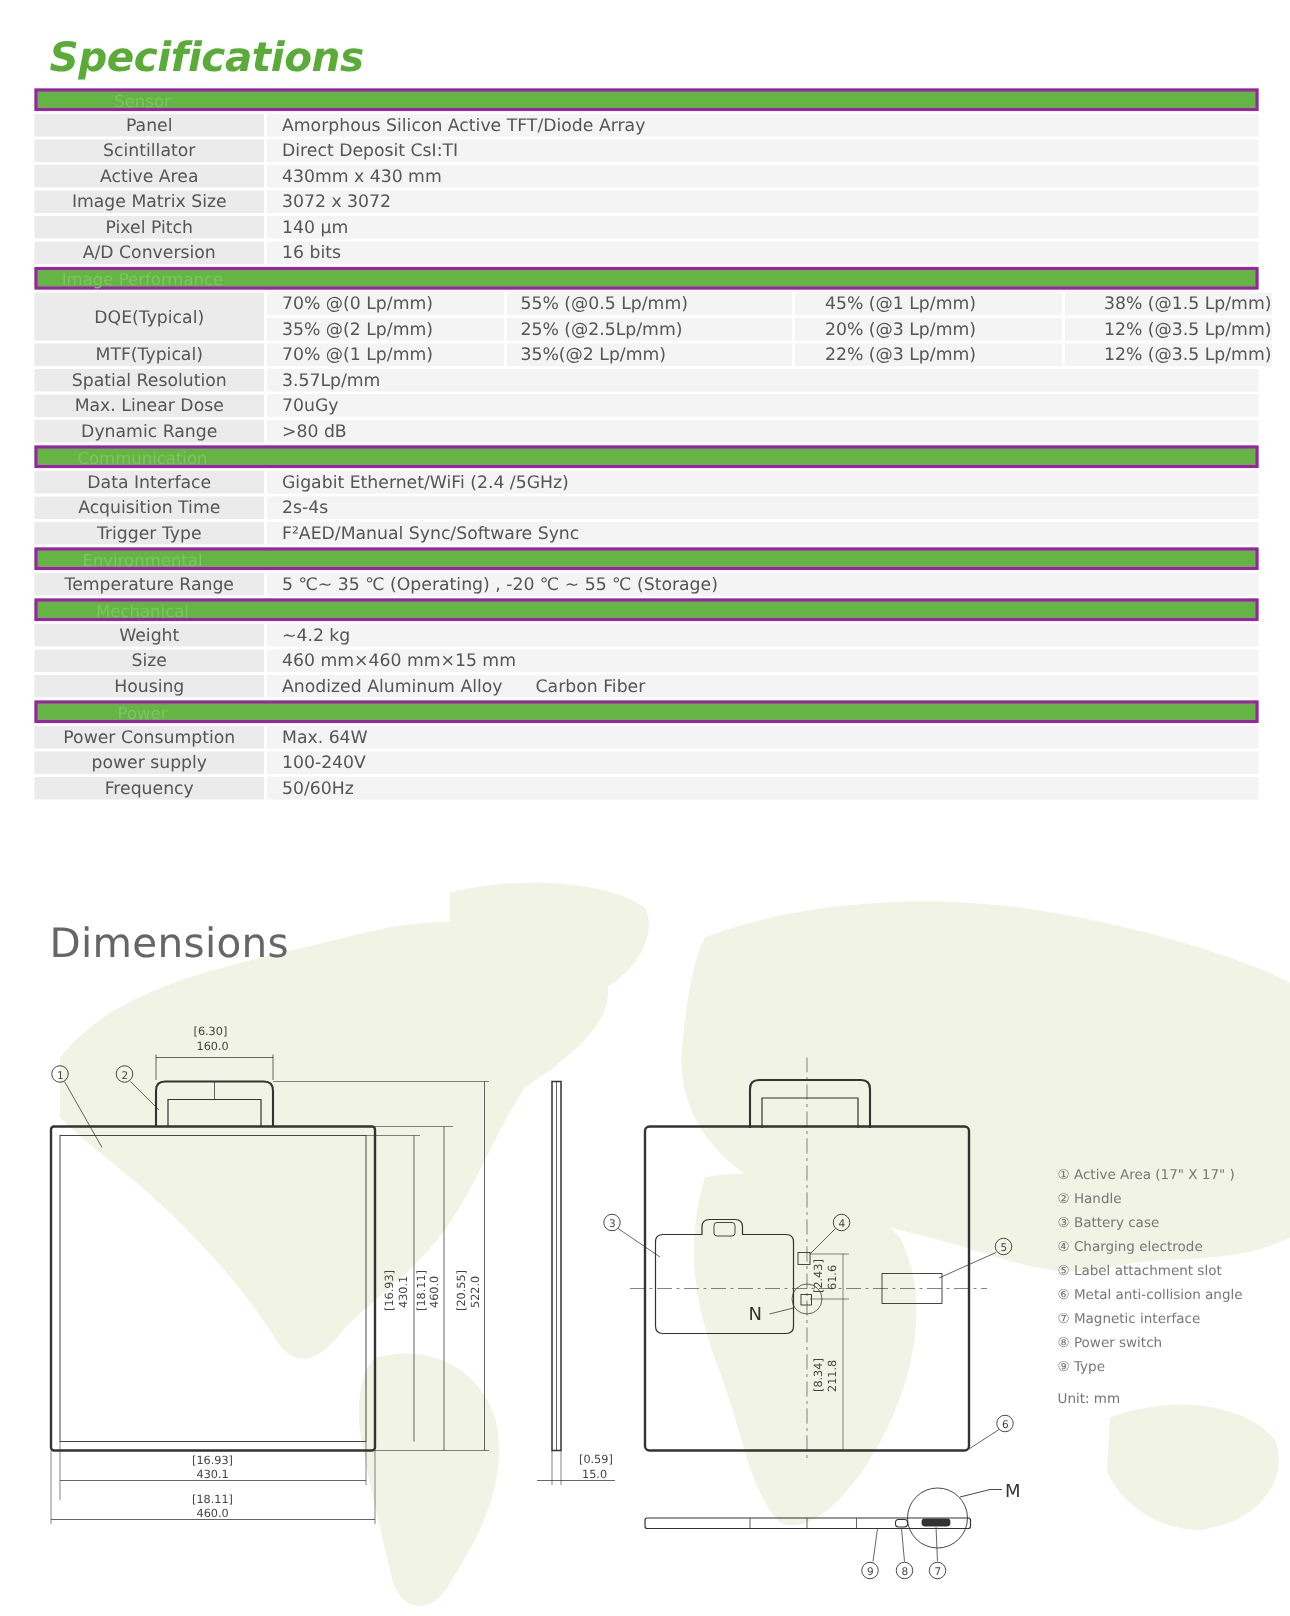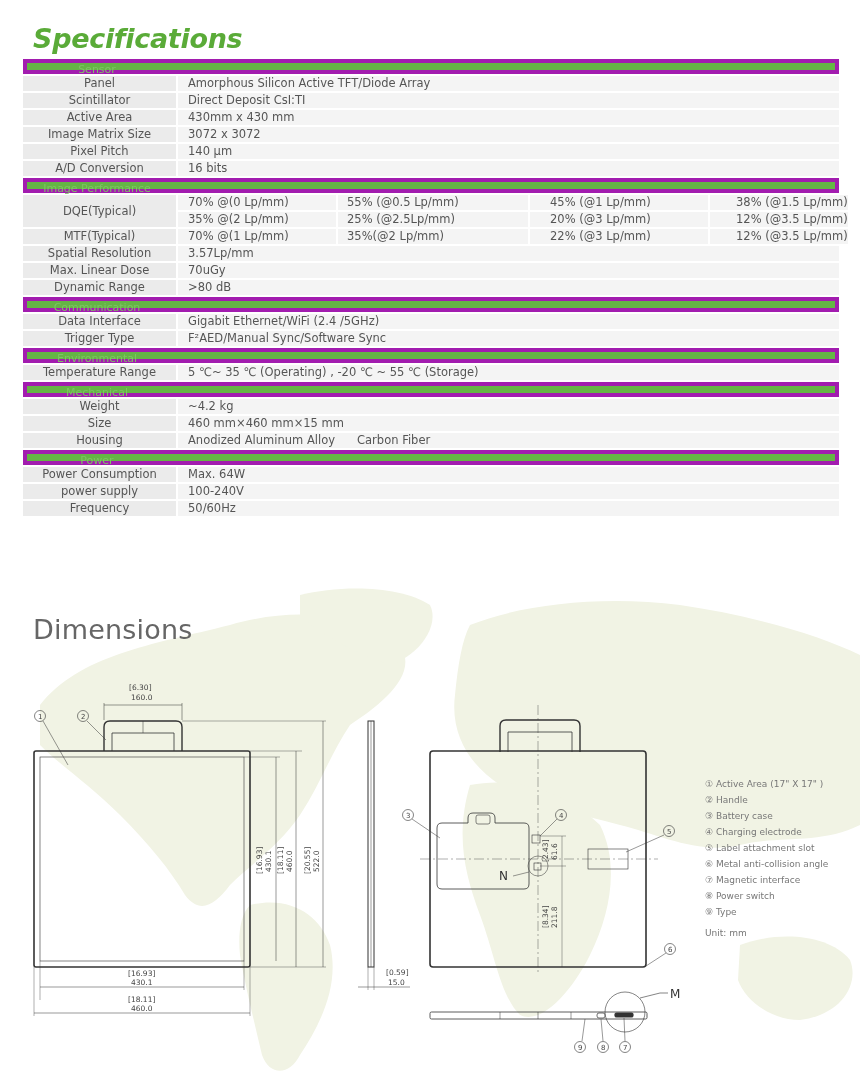--- a/index.html
+++ b/index.html
@@ -7,21 +7,21 @@
   body { font-family: "DejaVu Sans", sans-serif; color: #555; position: relative; }
 
   .spec-title {
     position: absolute; left: 33px; top: 23px;
     font-family: "DejaVu Sans", sans-serif; font-weight: bold; font-style: italic;
     font-size: 27px; color: #5aab38; letter-spacing: -0.3px;
   }
 
   .spec-table { position: absolute; left: 23px; top: 59px; width: 816px; }
   .sec-row {
-    height: 15px; background: #65b545; border: 4px solid #a21caf;
+    height: 15px; background: #65b545; border: 2px solid #a21caf;
     margin-bottom: 2px; position: relative;
   }
   .sec-row span {
     position: absolute; left: 0; width: 140px; text-align: center;
     font-size: 11px; line-height: 14px; color: #7dc463;
   }
   .row { display: flex; margin-bottom: 2px; }
   .cell-label {
     width: 153px; flex: none; background: #ebebeb; text-align: center;
     font-size: 11.5px; line-height: 15px; color: #555;
@@ -126,20 +126,24 @@
       <div class="cell-label">Dynamic Range</div>
       <div class="cell-value">&gt;80 dB</div>
     </div>
 
   <div class="sec-row">
       <span>Communication</span>
     </div>
   <div class="row">
       <div class="cell-label">Data Interface</div>
       <div class="cell-value">Gigabit Ethernet/WiFi (2.4 /5GHz)</div>
+    </div>
+  <div class="row">
+      <div class="cell-label">Acquisition Time</div>
+      <div class="cell-value">2s-4s</div>
     </div>
   <div class="row">
       <div class="cell-label">Trigger Type</div>
       <div class="cell-value">F²AED/Manual Sync/Software Sync</div>
     </div>
 
   <div class="sec-row">
       <span>Environmental</span>
     </div>
   <div class="row">

